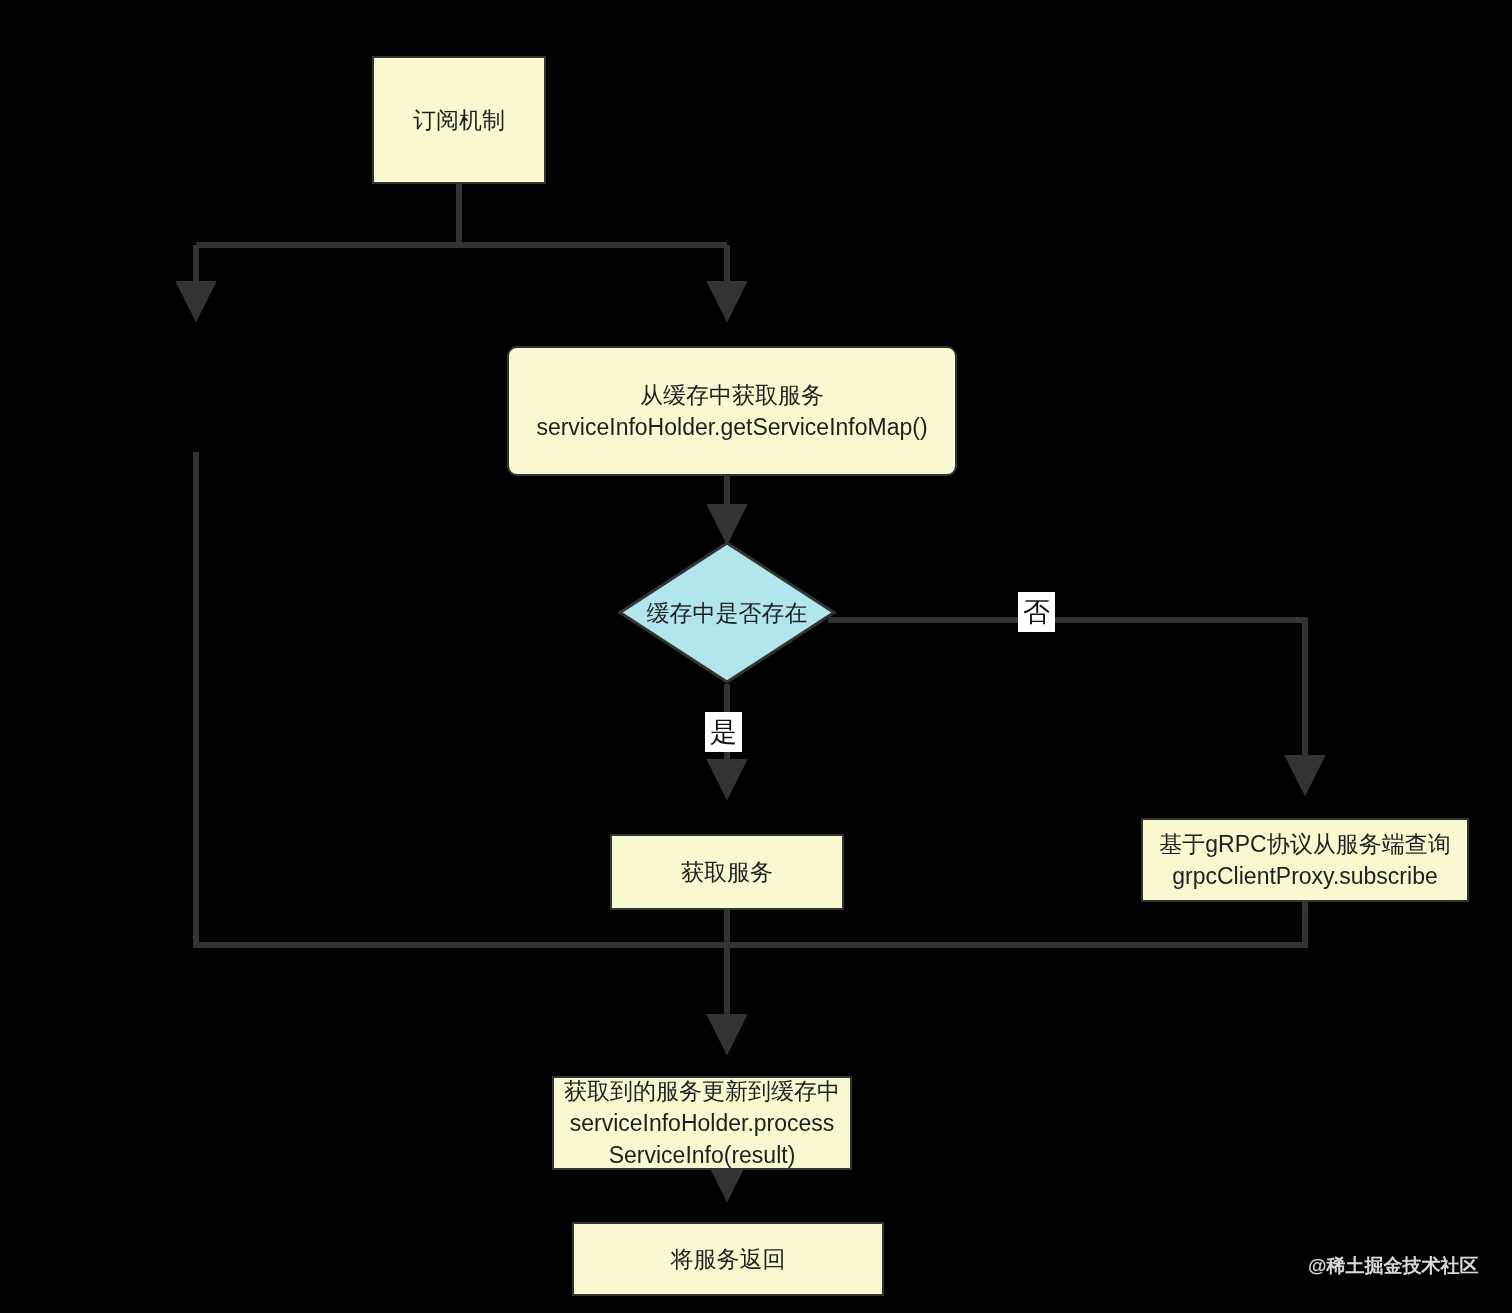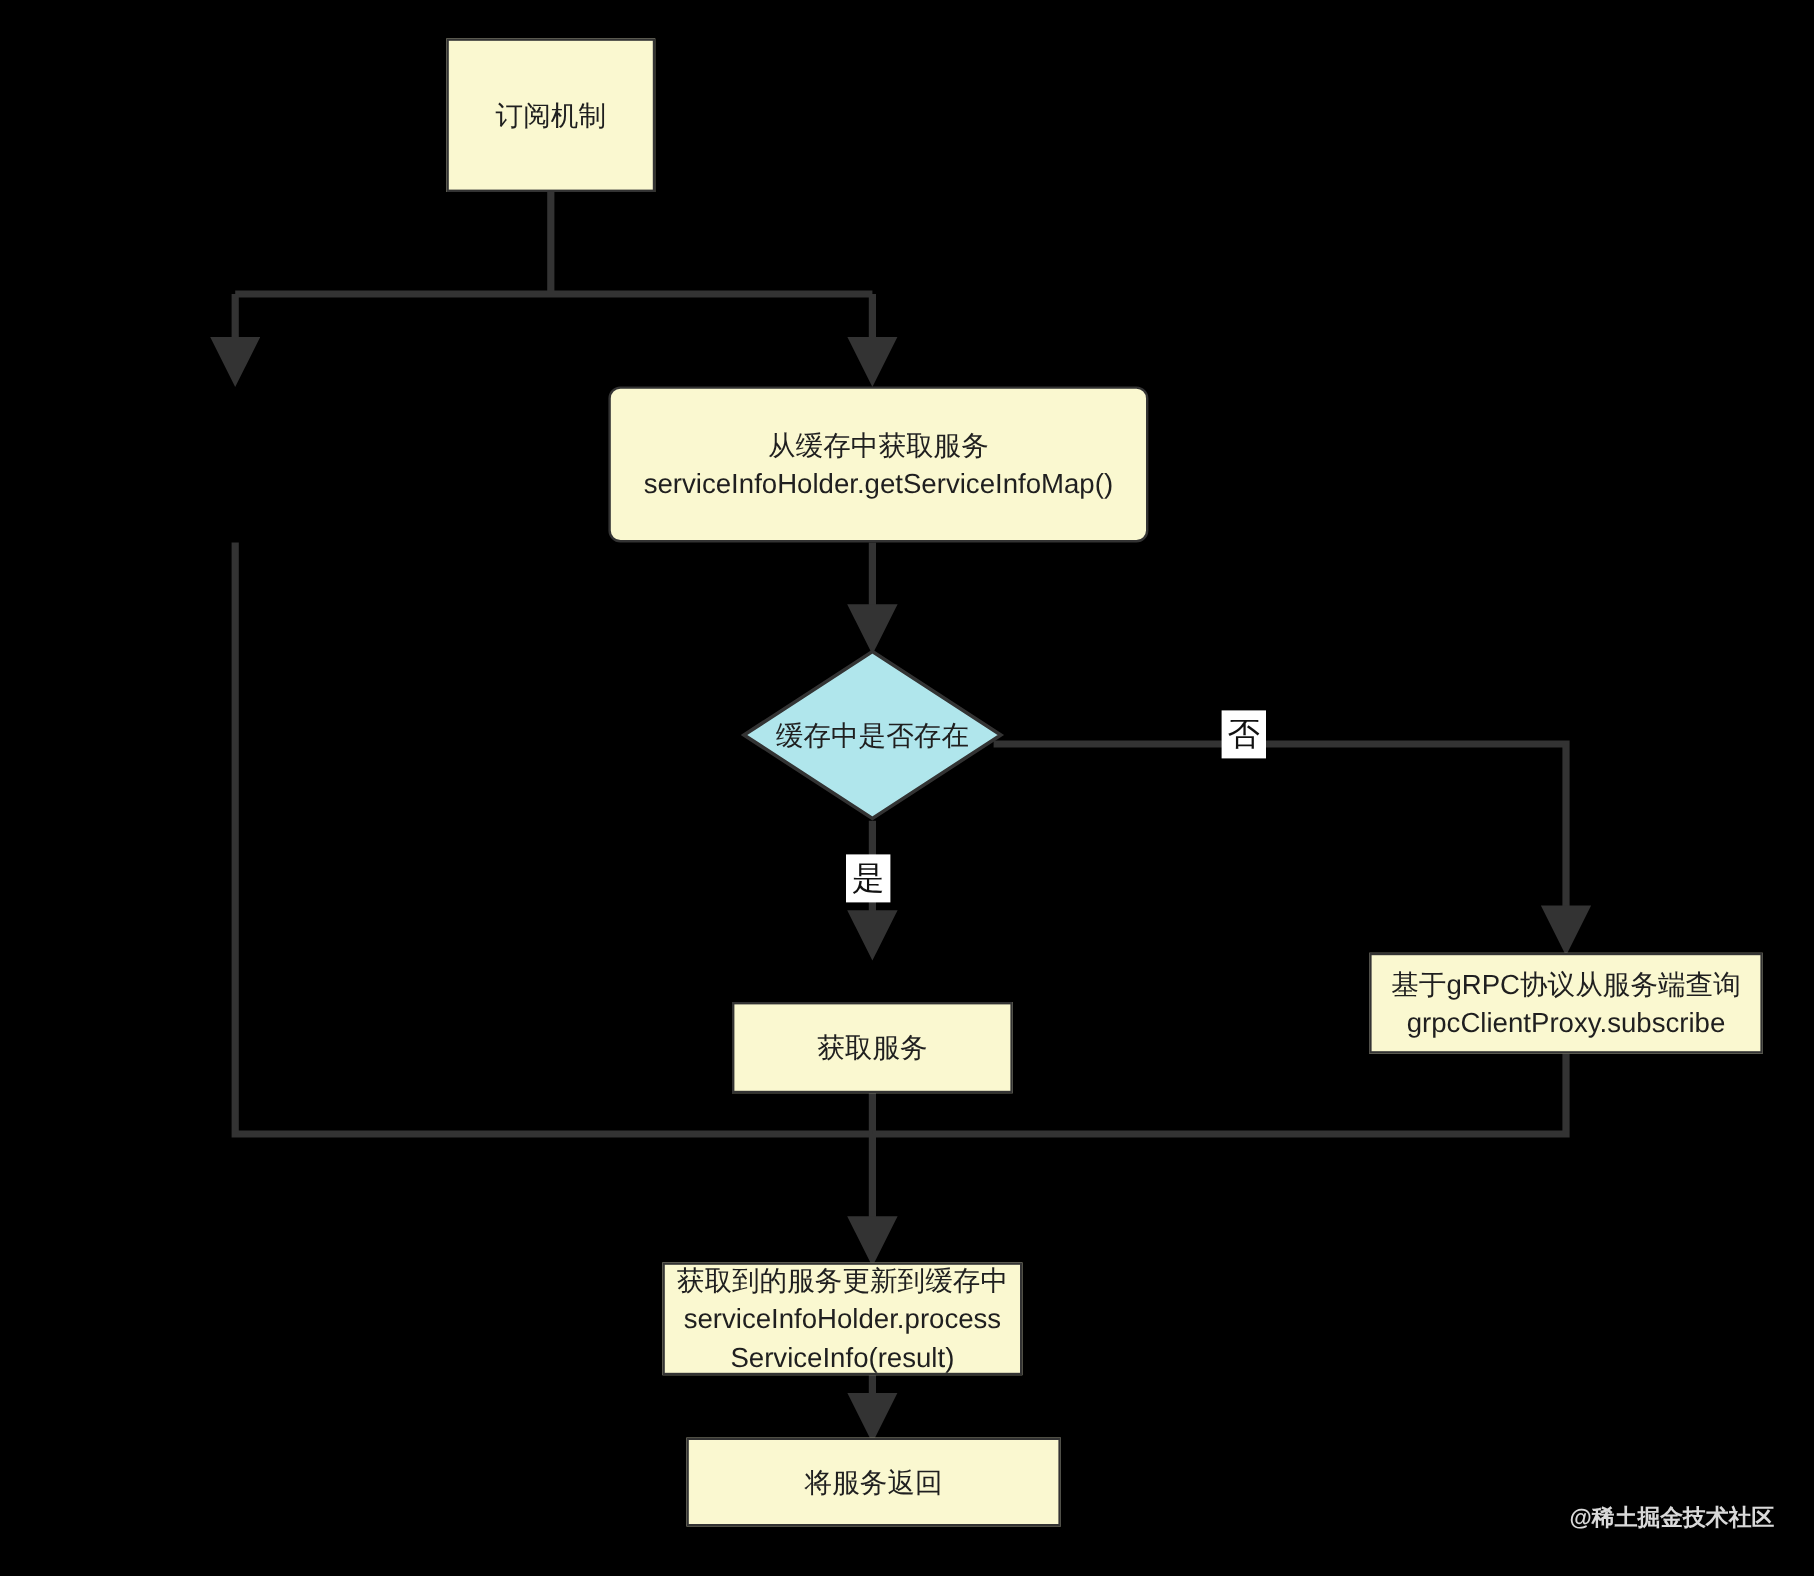--- a/index.html
+++ b/index.html
@@ -31,20 +31,21 @@
     align-items: center;
     justify-content: center;
     text-align: center;
     color: #1f1f1f;
     font-size: 23px;
     line-height: 32px;
     white-space: pre-line;
     border: 2px solid #333333;
     background: #faf8d0;
     z-index: 3;
+    margin-top: 24px;
   }
   .node-text {
     display: block;
     width: 100%;
     padding: 0 6px;
     white-space: pre-line;
   }
   .decision {
     position: absolute;
     z-index: 3;
@@ -142,21 +143,21 @@
   </div>
 
   <div class="edge-label" style="left:705px; top:712px;">
     <span>是</span>
   </div>
 
   <div class="edge-label" style="left:1018px; top:592px;">
     <span>否</span>
   </div>
 
-  <div class="node" style="left:610px; top:835px; width:234px; height:76px;">
+  <div class="node" style="left:610px; top:810px; width:234px; height:76px;">
     <span class="node-text">获取服务</span>
   </div>
 
   <div class="node" style="left:1141px; top:794px; width:328px; height:84px;">
     <span class="node-text">基于gRPC协议从服务端查询
 grpcClientProxy.subscribe</span>
   </div>
 
   <div class="node" style="left:552px; top:1052px; width:300px; height:94px;">
     <span class="node-text">获取到的服务更新到缓存中

